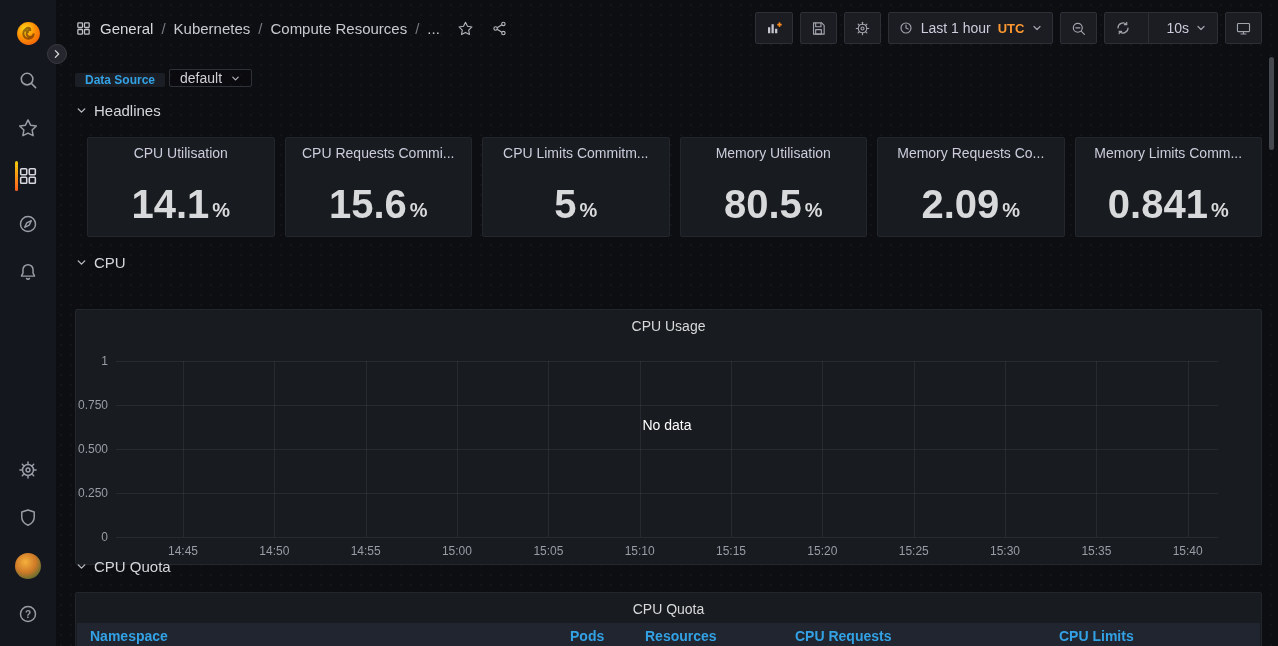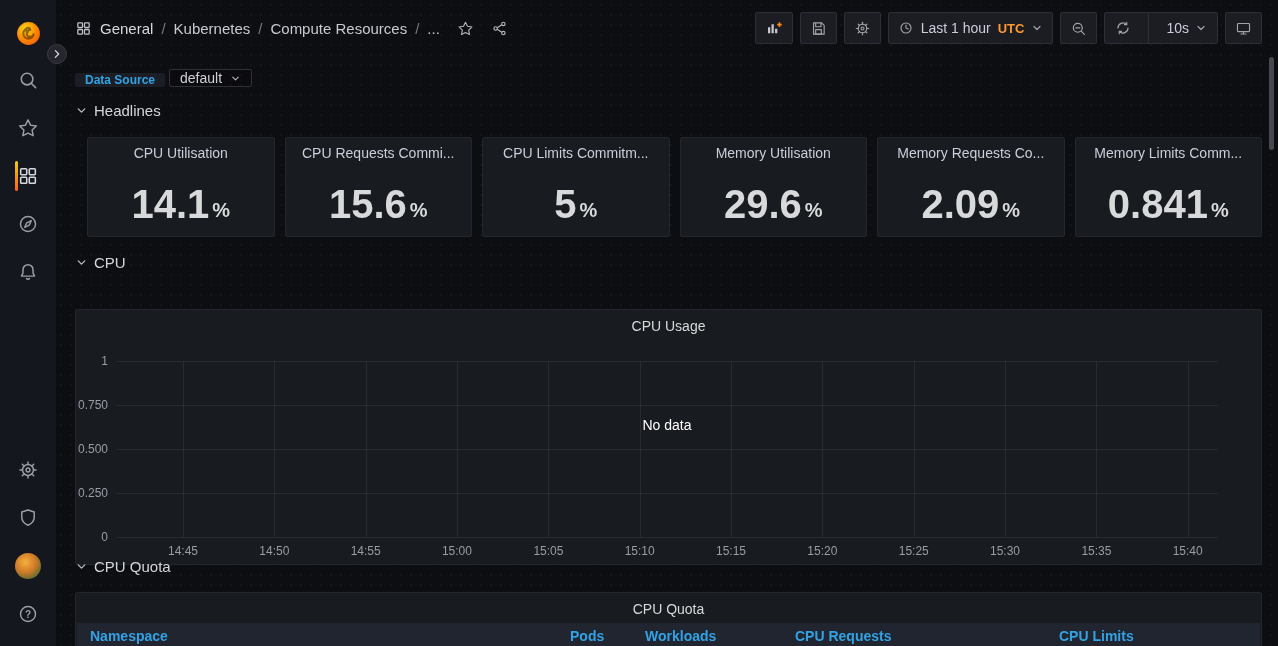--- a/index.html
+++ b/index.html
@@ -356,21 +356,21 @@
       <div class="stat">
         <div class="stat-title">CPU Limits Commitm...</div>
         <div class="stat-val">
             <span class="stat-num">5</span>
             <span class="stat-unit">%</span>
           </div>
       </div>
       <div class="stat">
         <div class="stat-title">Memory Utilisation</div>
         <div class="stat-val">
-            <span class="stat-num">29.6</span>
+            <span class="stat-num">80.5</span>
             <span class="stat-unit">%</span>
           </div>
       </div>
       <div class="stat">
         <div class="stat-title">Memory Requests Co...</div>
         <div class="stat-val">
             <span class="stat-num">2.09</span>
             <span class="stat-unit">%</span>
           </div>
       </div>
@@ -464,21 +464,21 @@
           </svg>
       </span>
       <span>CPU Quota</span>
     </button>
 
     <div class="panel table-panel">
       <div class="panel-title">CPU Quota</div>
       <div class="thead">
         <button class="th" style="left:13px">Namespace</button>
         <button class="th" style="left:493px">Pods</button>
-        <button class="th" style="left:568px">Workloads</button>
+        <button class="th" style="left:568px">Resources</button>
         <button class="th" style="left:718px">CPU Requests</button>
         <button class="th" style="left:982px">CPU Limits</button>
       </div>
     </div>
 
   </div>
 
   <div class="scroll-thumb"></div>
 </div>
 

